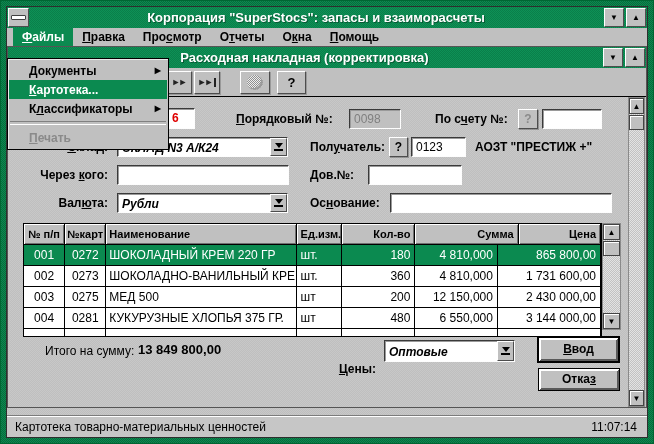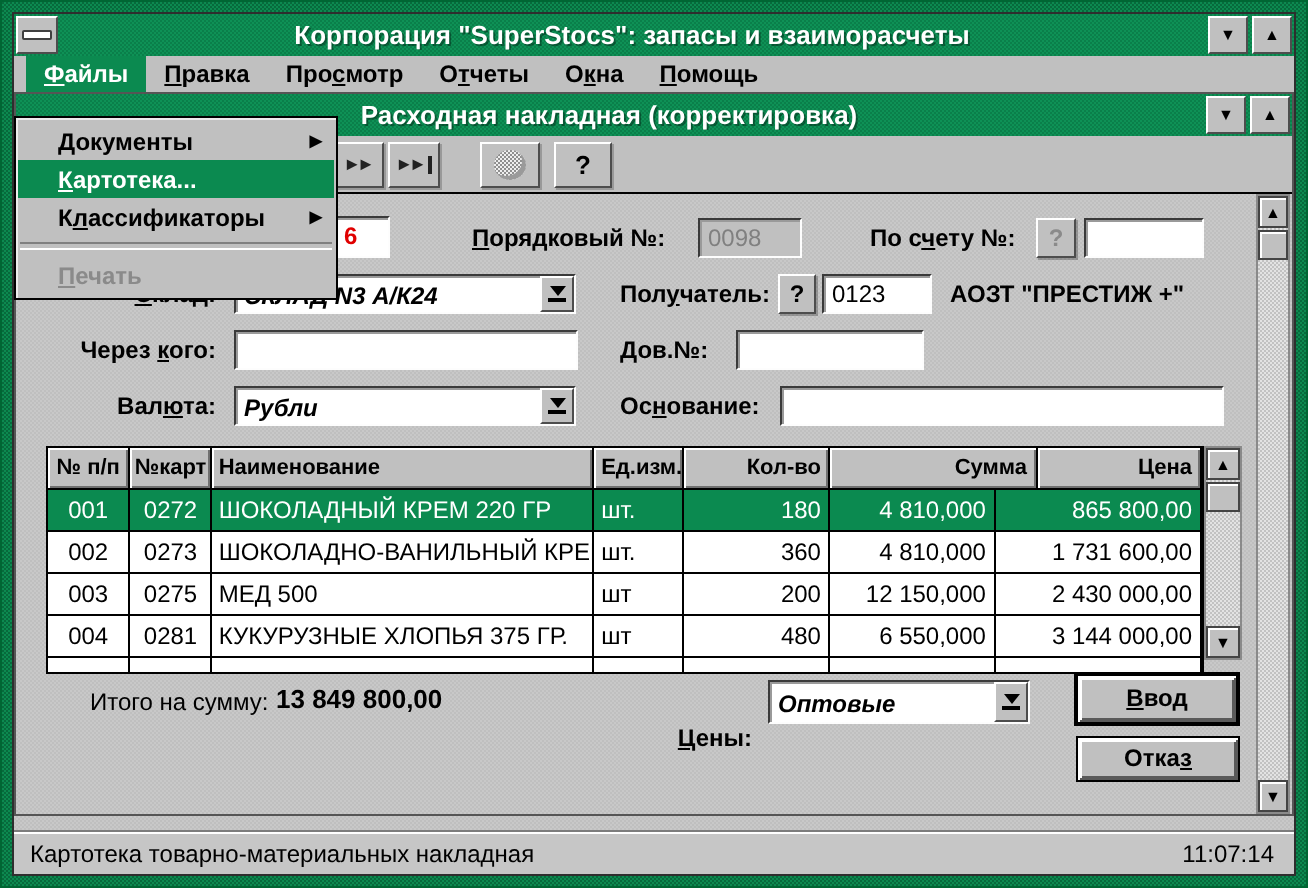--- a/index.html
+++ b/index.html
@@ -294,21 +294,21 @@
             </div>
           <div class="sthumb" style="top:17px;"></div>
           <div class="sbb" style="bottom:0;">
               <span>▼</span>
             </div>
         </div>
       </div>
     </div>
 
     <div class="statusbar">
-      <span class="stleft">Картотека товарно-материальных накладная</span>
+      <span class="stleft">Картотека товарно-материальных ценностей</span>
       <span class="stright">11:07:14</span>
     </div>
   </div>
 
   <div class="popup" id="filemenu">
       <div class="pitem">
         <span class="ptxt"><span class="u">Д</span>окументы</span>
         <span class="arrow">▶</span>
       </div>
       <div class="pitem hl">

